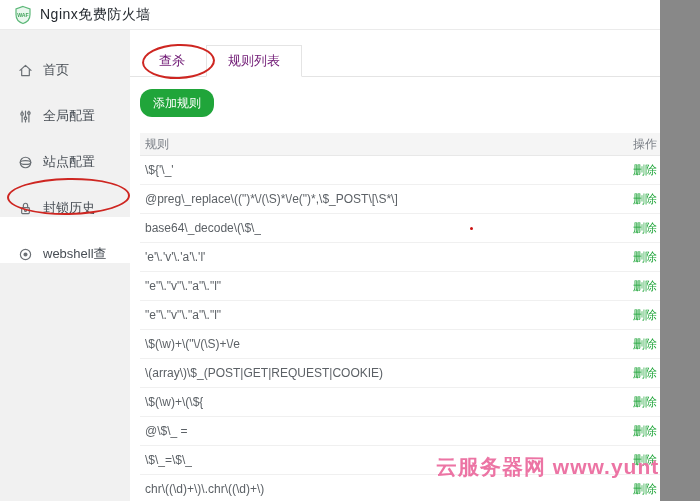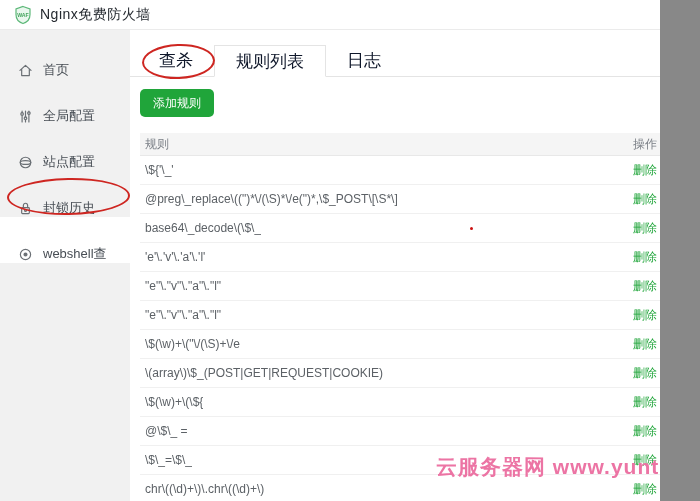--- a/index.html
+++ b/index.html
@@ -28,27 +28,27 @@
   .side-item.active { background:#ffffff; }
   .sicon { width:17px; height:17px; margin-right:9px; display:flex; align-items:center; }
   .sicon svg { width:17px; height:17px; stroke:#6b7075; fill:none; stroke-width:1.4;
     stroke-linecap:round; stroke-linejoin:round; }
   
   .main { position:absolute; top:30px; left:130px; right:0; bottom:0; background:#fff; }
   .tabbar {
     margin-top:15px; height:32px; display:flex; align-items:stretch;
     border-bottom:1px solid #e4e4e4; padding-left:8px;
   }
-  .tab { display:flex; align-items:center; padding:0 21px; font-size:17px; color:#0f172a; cursor:pointer; }
+  .tab { display:flex; align-items:center; padding:0 21px; font-size:13px; color:#701a75; cursor:pointer; }
   .tab.active {
     background:#fff; border:1px solid #e4e4e4; border-bottom:1px solid #fff; margin-bottom:-1px;
   }
   .add-btn {
     display:block; margin:12px 0 0 10px; height:28px; padding:0 13px; border:none;
-    background:var(--green); color:#fff; font-size:12px; border-radius:5px; cursor:pointer;
+    background:var(--green); color:#fff; font-size:12px; border-radius:12px; cursor:pointer;
     font-family:inherit;
   }
   .rtable { margin:16px 0 0 10px; }
   .thead {
     height:23px; background:#f5f5f5; border-bottom:1px solid #e8e8e8;
     display:flex; justify-content:space-between; align-items:center;
     padding:0 3px 0 5px; font-size:12px; color:#7a7f86;gap:10px;
   }
   .trow {
     height:29px; border-bottom:1px solid #f0f0f0;
@@ -127,21 +127,20 @@
         </svg>
       </span>
       <span>webshell查</span>
     </div>
   </nav>
 
   <main class="main">
     <div class="tabbar">
       <div class="tab">查杀</div>
       <div class="tab active">规则列表</div>
-      <div class="tab">日志</div>
     </div>
 
     <button class="add-btn">添加规则</button>
 
     <div class="rtable">
       <div class="thead">
         <span>规则</span>
         <span>操作</span>
       </div>
       <div>

